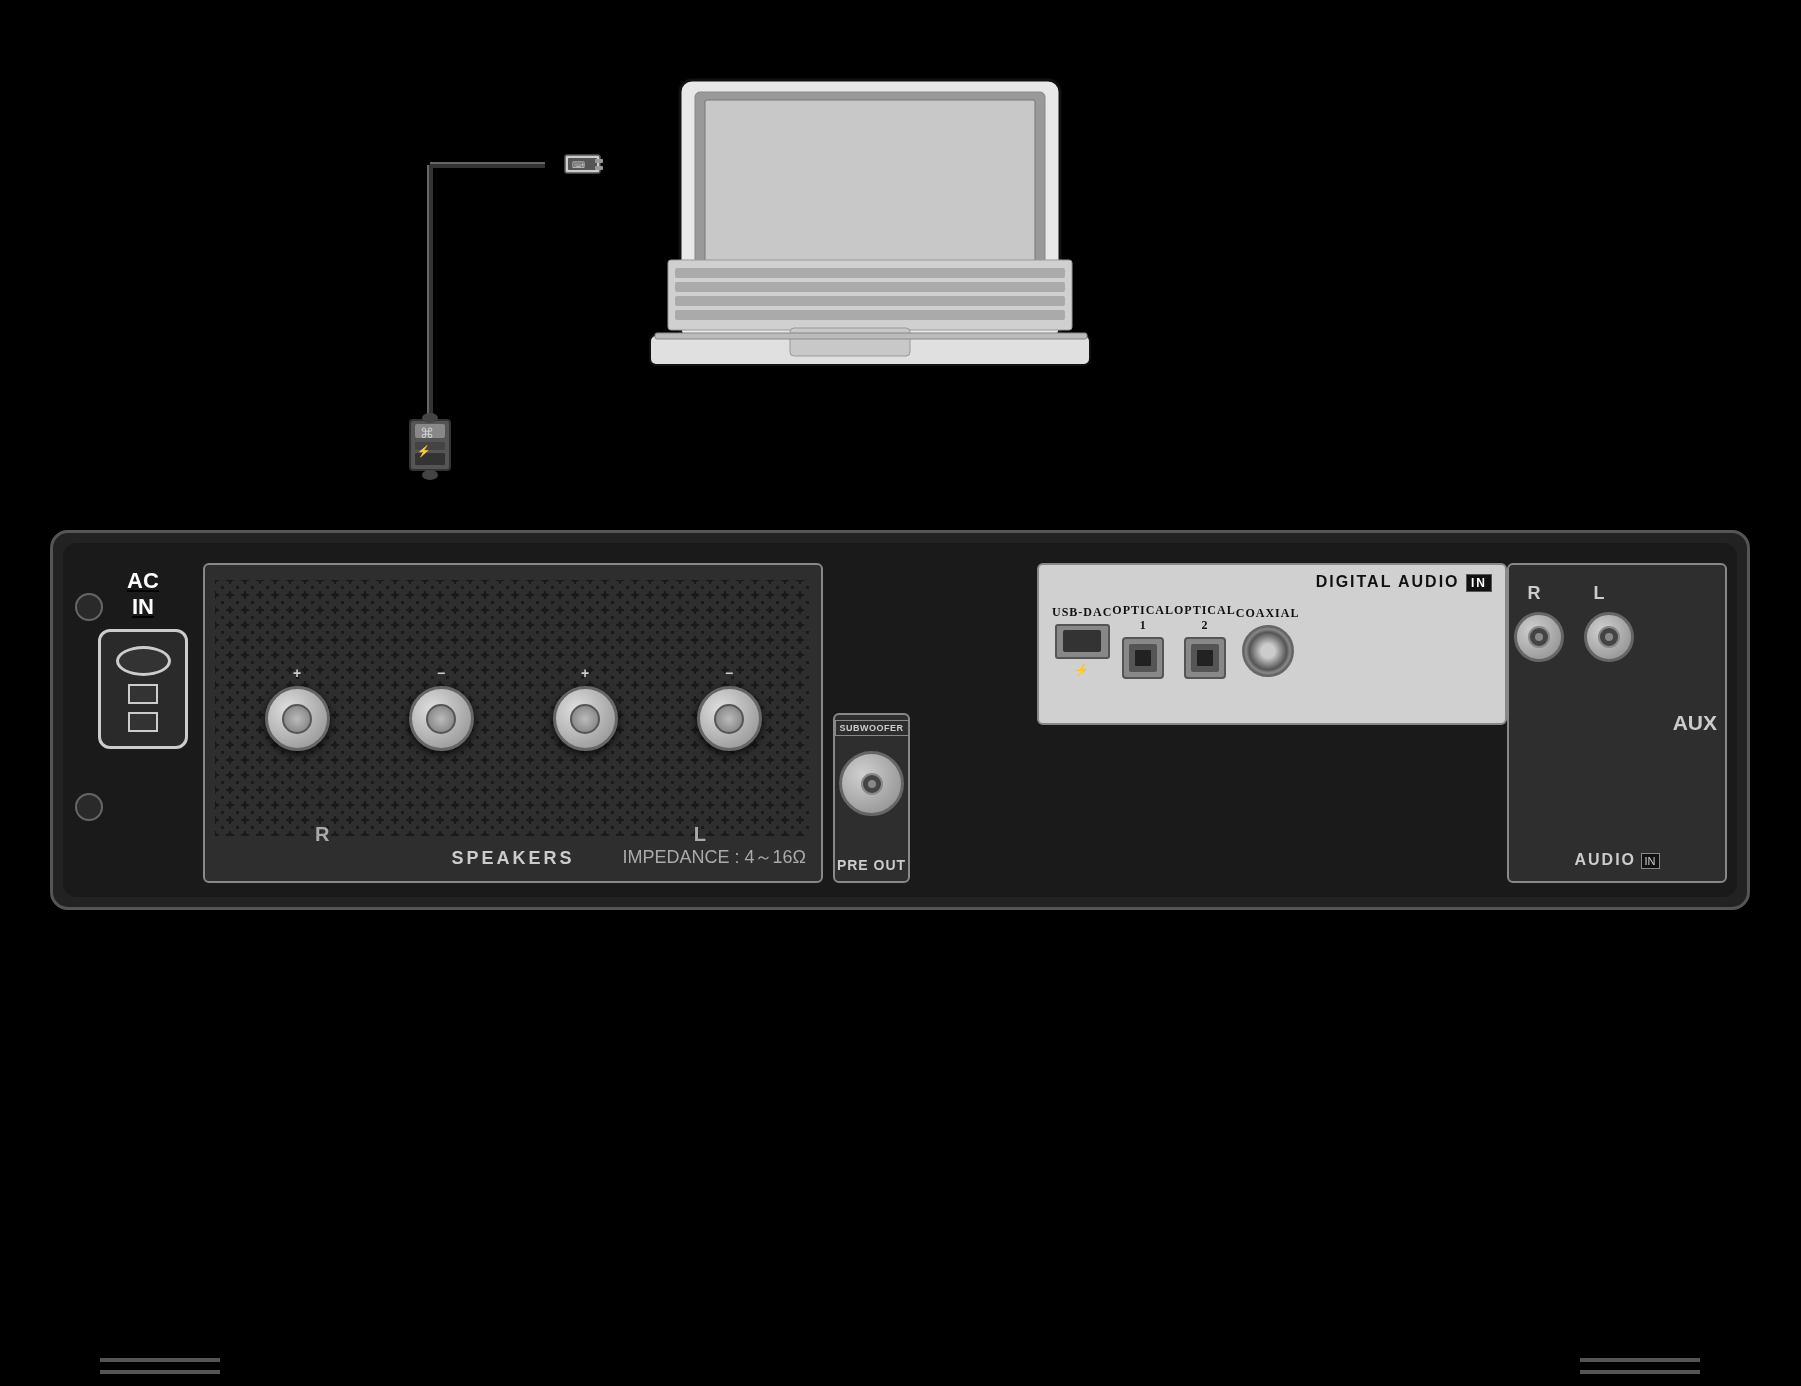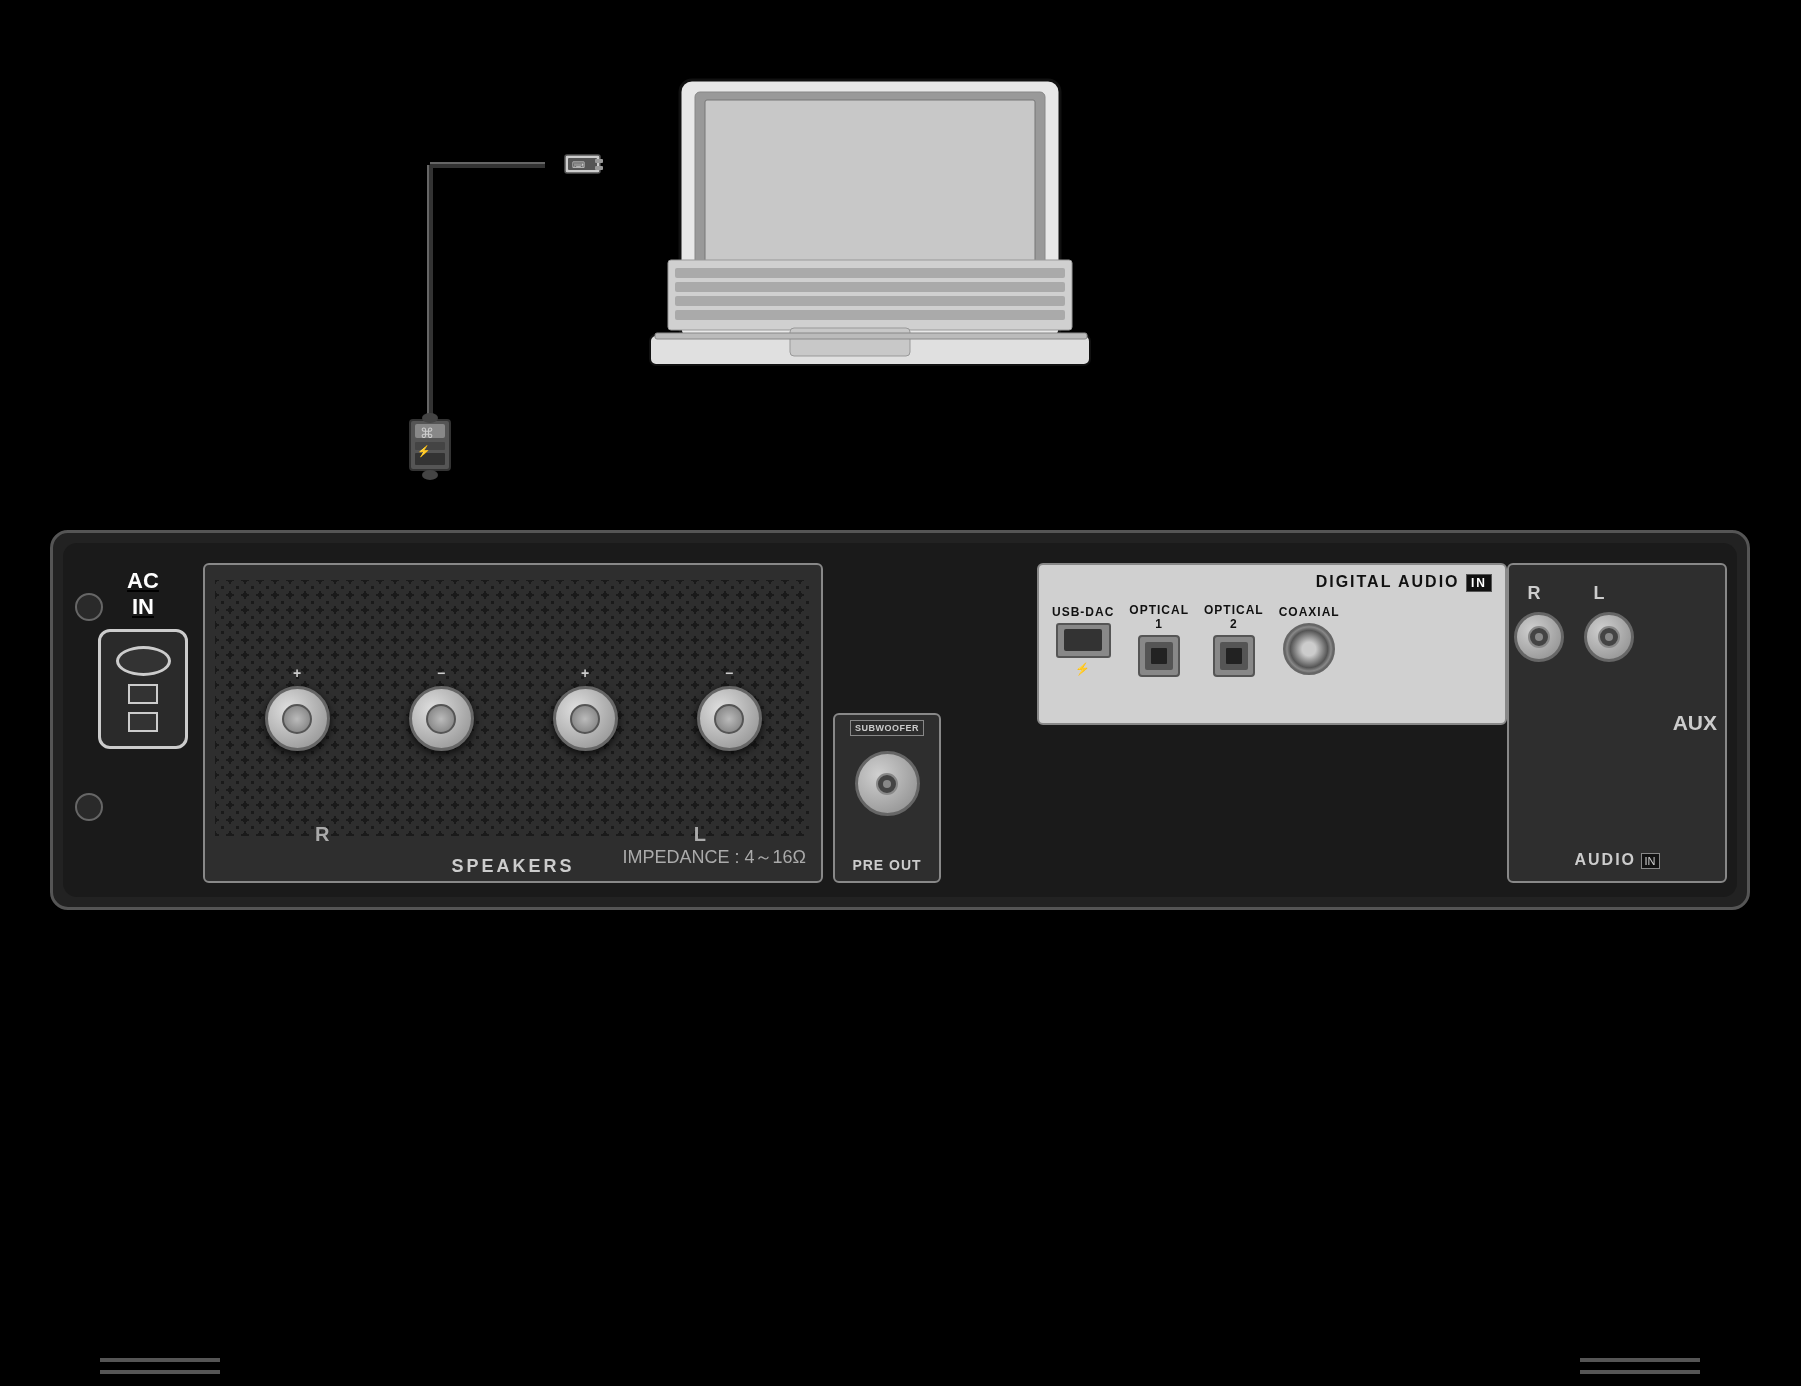--- a/index.html
+++ b/index.html
@@ -71,21 +71,21 @@
       top: 20px;
       width: 620px;
       height: 320px;
       border: 2px solid #888;
       border-radius: 6px;
       background: #2e2e2e;
     }
 
     .speakers-label {
       position: absolute;
-      bottom: 4px;
+      bottom: 12px;
       left: 0;
       right: 0;
       text-align: center;
       color: #ccc;
       font-size: 18px;
       font-weight: bold;
       letter-spacing: 3px;
     }
 
     .terminals-grid {
@@ -166,22 +166,22 @@
       color: #fff;
       font-size: 12px;
       padding: 1px 4px;
       border: 1px solid #555;
     }
 
     .digital-ports {
       display: flex;
       flex-direction: row;
       align-items: center;
-      gap: 15px;
       padding: 5px 5px;
+      font-family: Liberation Serif, serif;
     }
 
     .port-group {
       display: flex;
       flex-direction: column;
       align-items: center;
       gap: 4px;
     }
 
     .port-label {
@@ -337,21 +337,21 @@
       color: #ccc;
       font-size: 21px;
       font-weight: bold;
     }
 
     
     .preout-section {
       position: absolute;
       left: 770px;
       top: 170px;
-      width: 108px;
+      width: 77px;
       height: 170px;
       border: 2px solid #888;
       border-radius: 6px;
       background: #2e2e2e;
       display: flex;
       flex-direction: column;
       align-items: center;
     }
 
     .preout-label {

